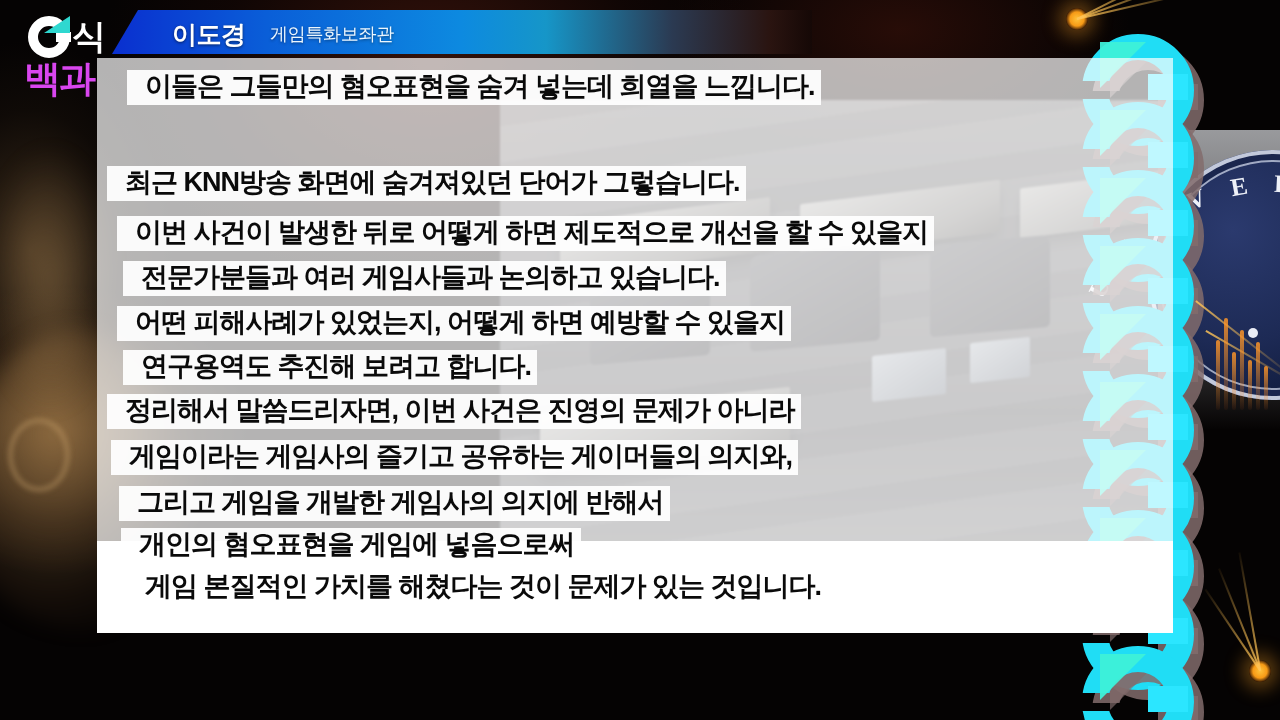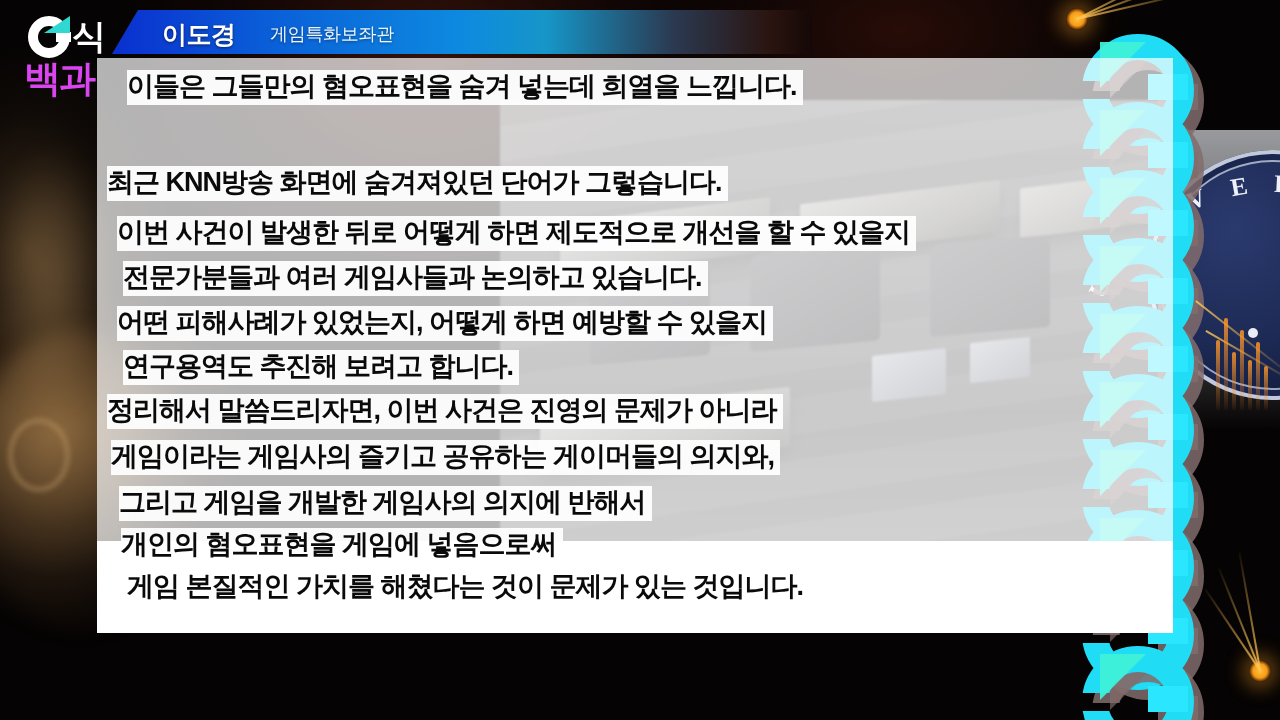--- a/index.html
+++ b/index.html
@@ -159,21 +159,21 @@
     width:700px; height:44px;
     background:linear-gradient(90deg,#0a2fcf 0%,#0a5ed8 22%,#0d8ae0 50%,#1696c8 62%,#2b3a52 80%,#2a1410 94%,#150806 100%);
     clip-path:polygon(26px 0,100% 0,100% 100%,0 100%);
   }
   .name-banner::after {
     content:""; position:absolute; left:0; bottom:-4px;
     width:100%; height:4px;
     background:linear-gradient(90deg,#7ee8f5,#9ff0fa 45%,#c9d8da 75%,#6a6f74 100%);
   }
   .nb-name {
-    position:absolute; left:50px; top:8px;
+    position:absolute; left:60px; top:8px;
     color:#ffffff; font-size:25px; font-weight:700;
     letter-spacing:-0.5px;
     text-shadow:0 1px 3px rgba(0,0,0,0.55);
   }
   .nb-role {
     position:absolute; left:158px; top:12px;
     color:#ecf7ff; font-size:18px; font-weight:400;
     letter-spacing:-0.3px;
     text-shadow:0 1px 3px rgba(0,0,0,0.45);
   }
@@ -195,21 +195,21 @@
     width:1090px; height:580px;
   }
   .line {
     position:absolute;
     white-space:nowrap;
     color:#0a0a0a;
     font-weight:700;
     letter-spacing:-1px;
     line-height:1;
     background:rgba(255,255,255,0.93);
-    padding:3px 6px 5px 0;
+    padding:3px 6px 5px 18px;
   }
 
   
   .logo {
     position:absolute; left:24px; top:14px;
     width:92px; height:82px;
   }
   .logo-row1 { position:absolute; left:0; top:0; height:44px; }
   .logo-g {
     position:absolute; left:4px; top:2px;

